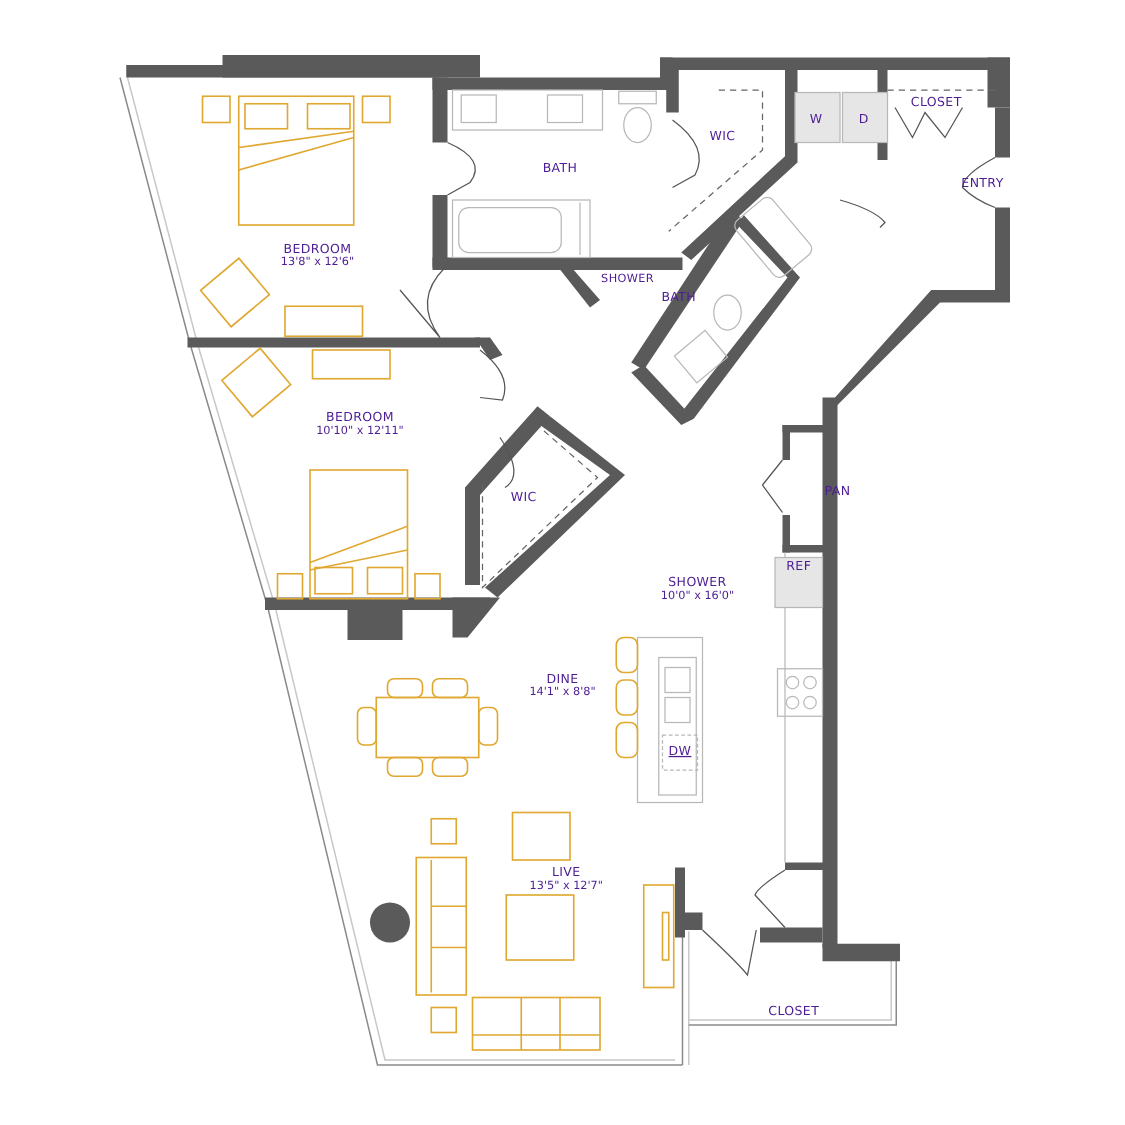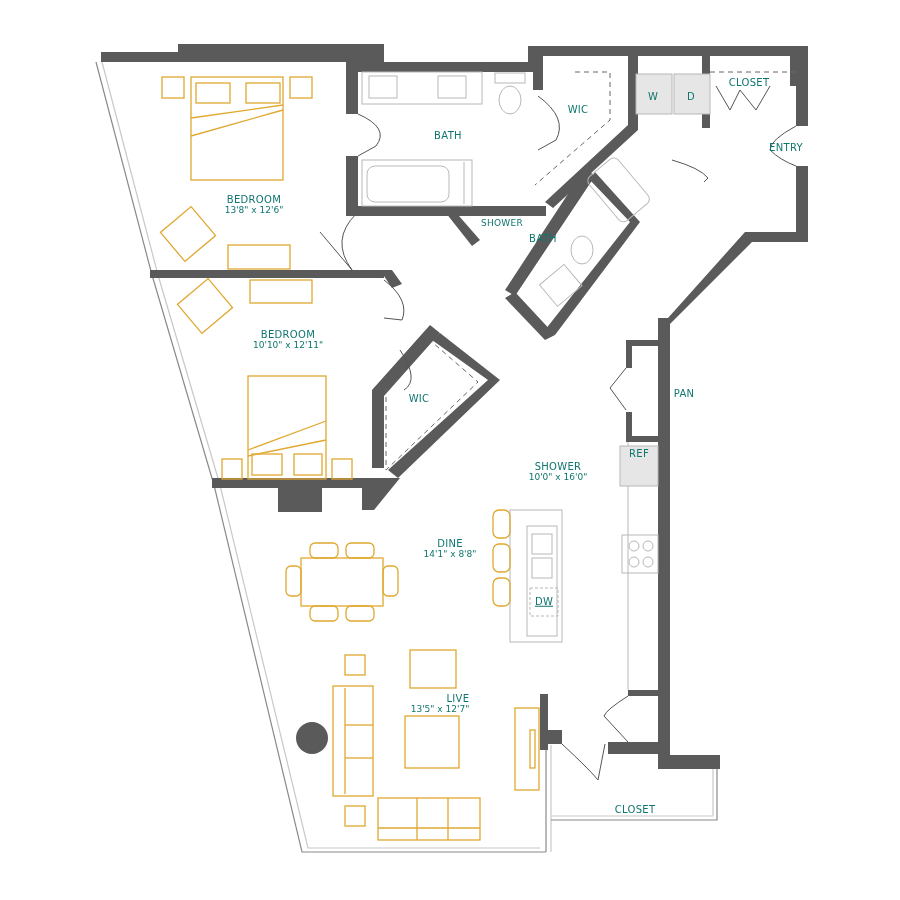--- a/index.html
+++ b/index.html
@@ -1,18 +1,18 @@
 <!DOCTYPE html>
 <html><head>
 <meta charset="utf-8">
 <style>
   html, body { margin:0; padding:0; background:#ffffff; }
   body { width:900px; height:900px; position:relative; overflow:hidden; font-family:"Liberation Sans", sans-serif; }
   svg.plan { position:absolute; left:0; top:0; }
-  .lbl { position:absolute; color:#0f766e; font-family:"DejaVu Sans", sans-serif; text-align:center; white-space:nowrap; transform:translate(-50%,-50%); line-height:1.05; }
+  .lbl { position:absolute; color:#4c1d95; font-family:"DejaVu Sans", sans-serif; text-align:center; white-space:nowrap; transform:translate(-50%,-50%); line-height:1.05; }
   .lbl .n { font-size:10px; letter-spacing:0.3px; display:block; }
   .lbl .d { font-size:9px; display:block; }
 </style>
 </head>
 <body>
 
 <svg class="plan" width="900" height="900" viewBox="0 0 900 900">
 
   <g fill="none" stroke="#8a8a8a" stroke-width="1.2">
     <polyline points="96,62 152,275 214,485 302,852 546,852"></polyline>
@@ -208,36 +208,36 @@
 <div class="lbl" style="left:543px;top:239px;">
   <span class="n">BATH</span>
 </div>
 <div class="lbl" style="left:288px;top:340px;">
   <span class="n">BEDROOM</span>
   <span class="d">10'10" x 12'11"</span>
 </div>
 <div class="lbl" style="left:419px;top:399px;">
   <span class="n">WIC</span>
 </div>
-<div class="lbl" style="left:684px;top:394px;">
+<div class="lbl" style="left:670px;top:394px;">
   <span class="n">PAN</span>
 </div>
 <div class="lbl" style="left:639px;top:454px;">
   <span class="n">REF</span>
 </div>
 <div class="lbl" style="left:558px;top:472px;">
   <span class="n">SHOWER</span>
   <span class="d">10'0" x 16'0"</span>
 </div>
 <div class="lbl" style="left:438px;top:549px;margin-left:12px;">
   <span class="n">DINE</span>
   <span class="d">14'1" x 8'8"</span>
 </div>
 <div class="lbl" style="left:544px;top:602px;text-decoration:underline;">
   <span class="n">DW</span>
 </div>
-<div class="lbl" style="left:440px;top:704px;text-align:right;">
+<div class="lbl" style="left:453px;top:704px;">
   <span class="n">LIVE</span>
   <span class="d">13'5" x 12'7"</span>
 </div>
 <div class="lbl" style="left:635px;top:810px;">
   <span class="n">CLOSET</span>
 </div>
 
 </body></html>

